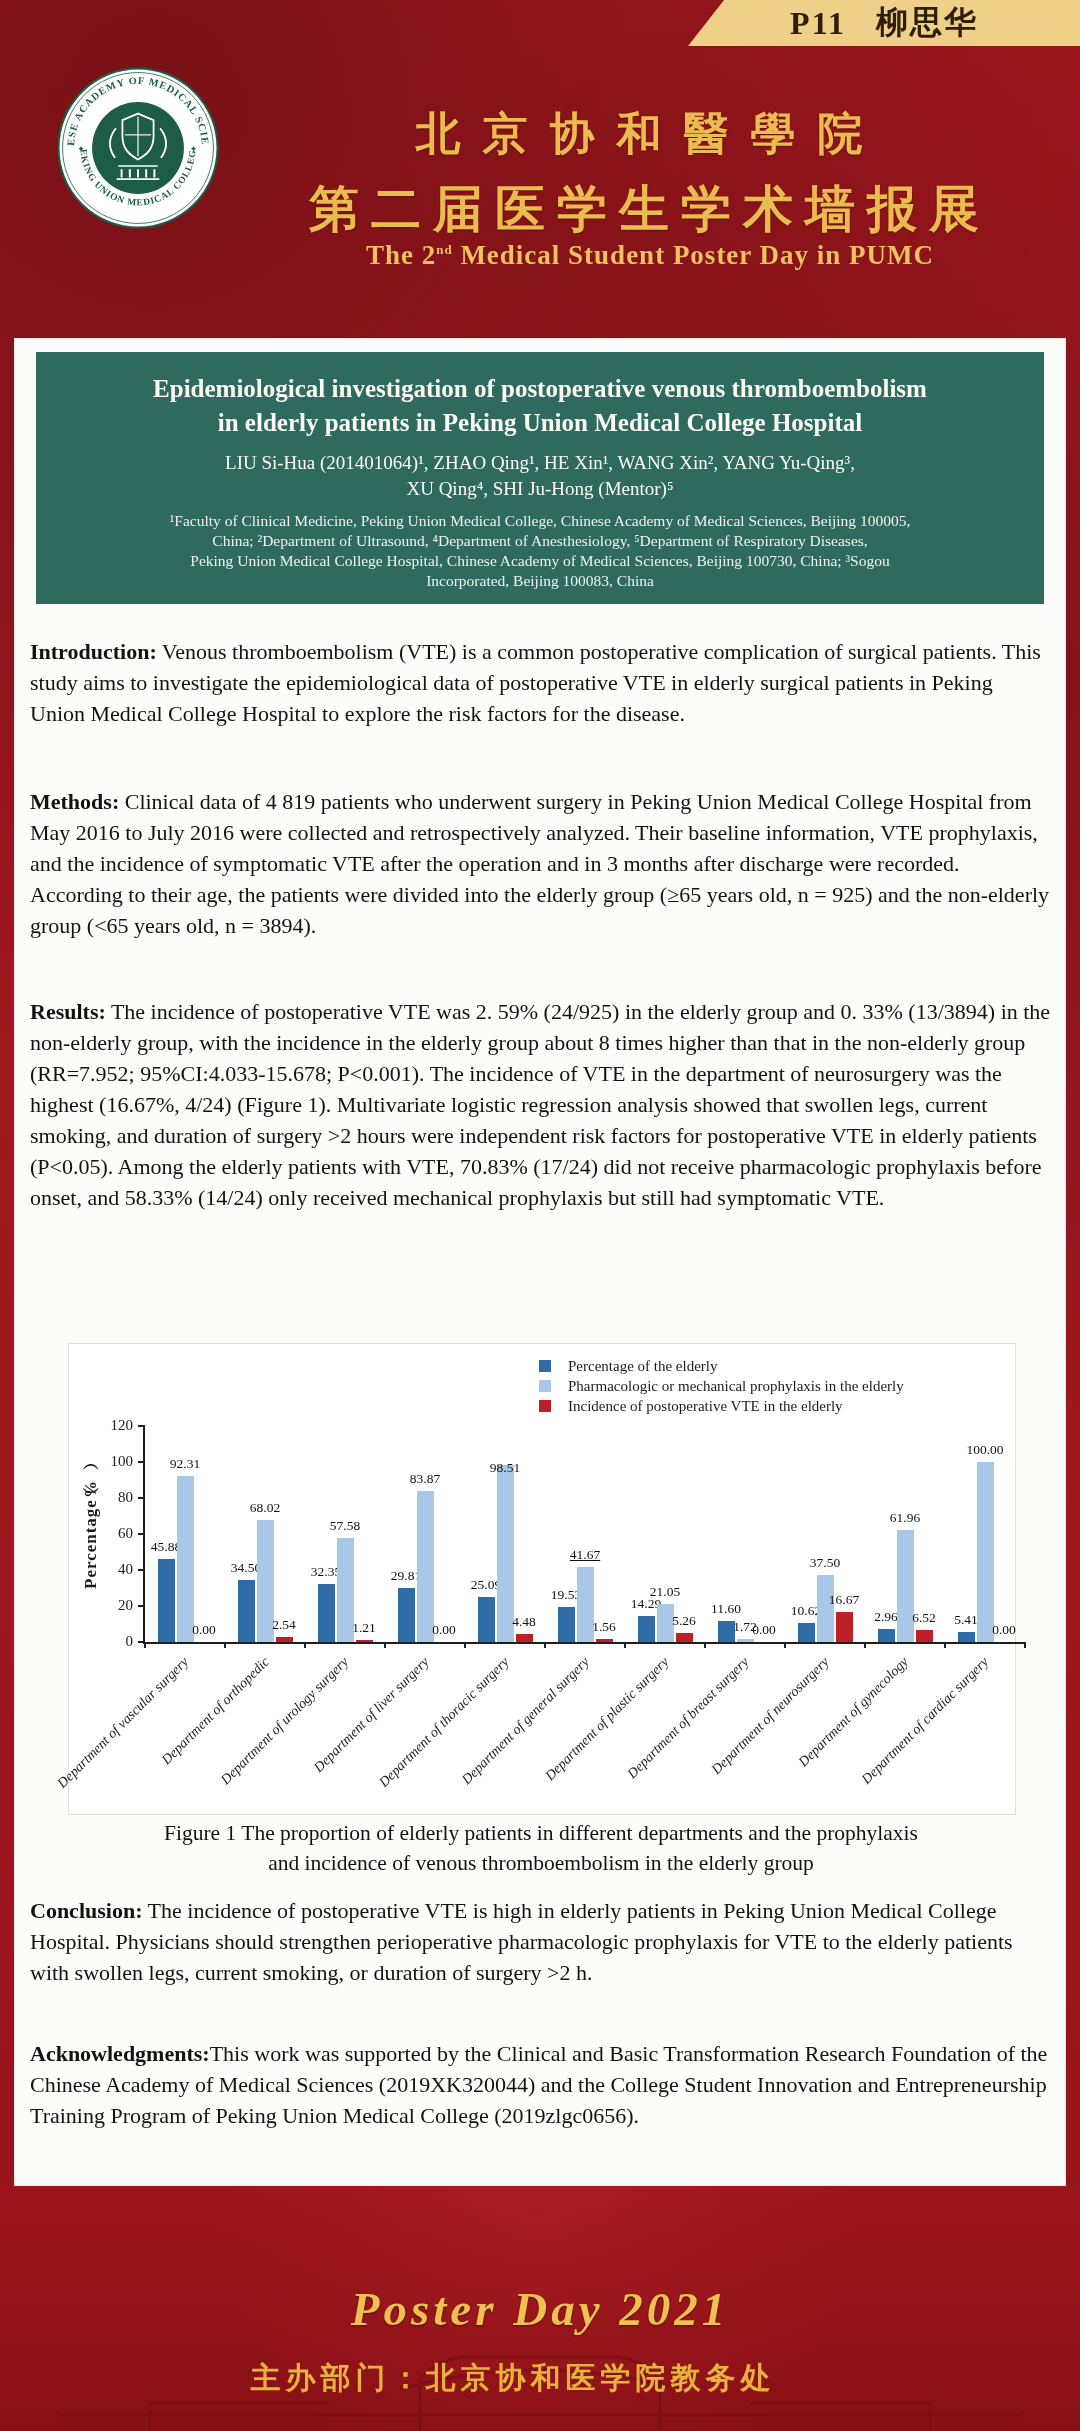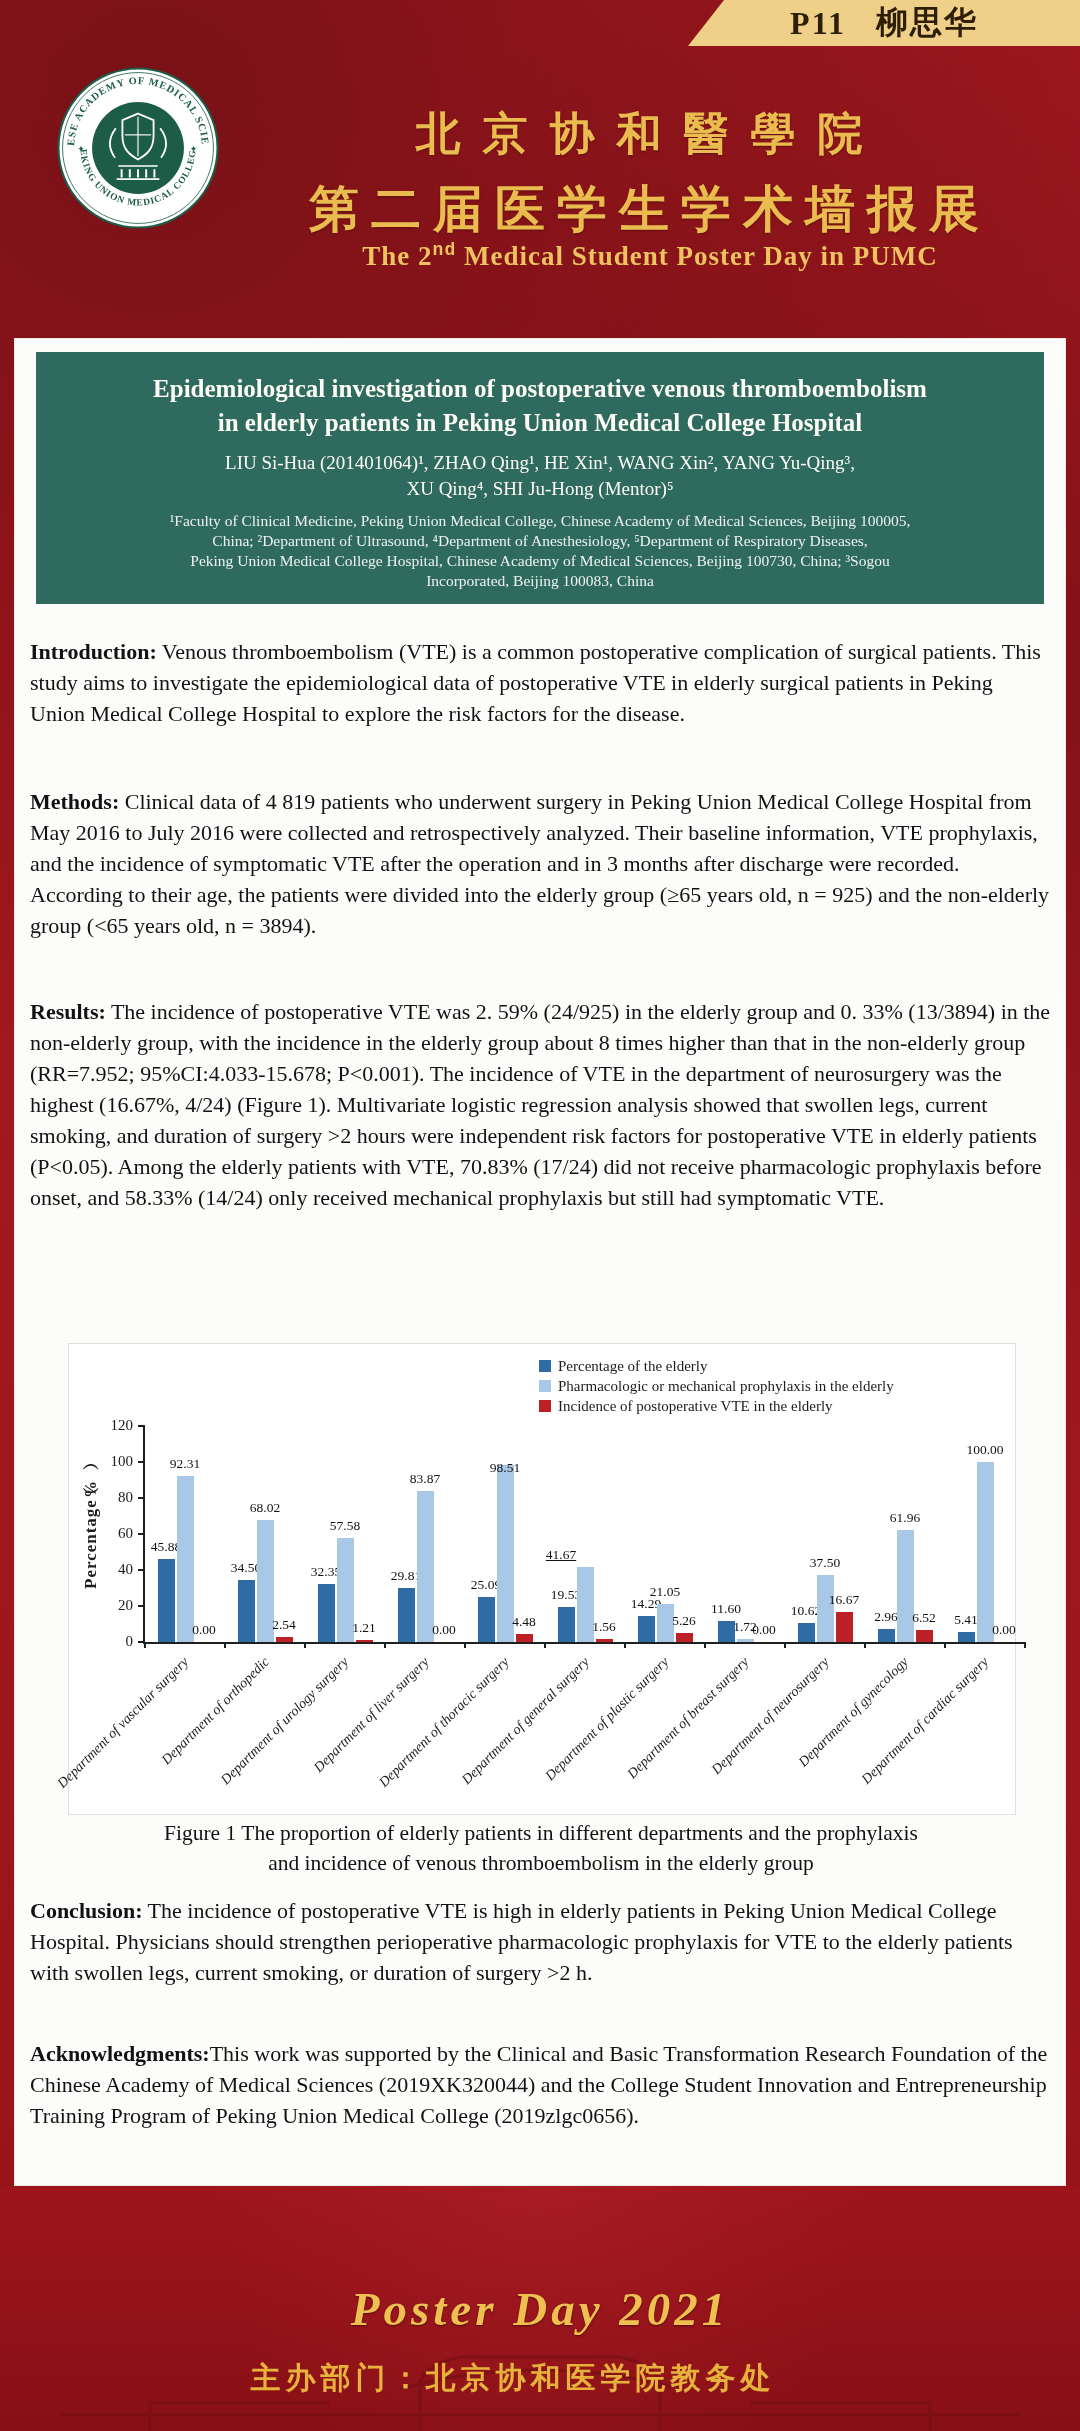--- a/index.html
+++ b/index.html
@@ -14,41 +14,41 @@
   .badge{position:absolute;top:0;right:0;width:392px;height:46px;background:#efd089;
     clip-path:polygon(36px 0,100% 0,100% 100%,0 100%);
     display:flex;align-items:center;justify-content:center;gap:30px;
     color:#2e1e06;font-weight:bold;font-size:32px;letter-spacing:2px;}
   
   .logo{position:absolute;left:56px;top:66px;width:164px;height:164px;}
   .hline{position:absolute;left:235px;right:15px;text-align:center;color:#eabb4e;}
   .hline1{top:104px;font-size:45px;font-weight:bold;letter-spacing:22px;text-shadow:0 1px 2px rgba(60,10,0,.5);}
   .hline2{top:176px;font-size:50px;font-weight:bold;letter-spacing:12px;text-shadow:0 1px 2px rgba(60,10,0,.5);}
   .heng{top:240px;font-size:27px;font-weight:bold;color:#eec25e;letter-spacing:1px;}
-  .heng sup{font-size:18px;vertical-align:super;font-family:Liberation Mono, monospace;}
+  .heng sup{font-size:13px;vertical-align:super;}
   
   .paper{position:absolute;left:14px;top:338px;width:1052px;height:1848px;background:#fcfcfa;
     box-shadow:inset 0 0 0 1px #e9e9e6;}
   .title-block{position:absolute;left:22px;top:14px;width:1008px;height:252px;background:#2f6a5e;
     color:#fdfdf6;text-align:center;}
   .tb-title{padding-top:20px;font-size:25px;font-weight:bold;line-height:34px;}
   .tb-authors{margin-top:10px;font-size:19px;line-height:26px;}
   .tb-affil{margin-top:9px;font-size:15.5px;line-height:20px;color:#eef3ef;}
   .para{position:absolute;left:16px;width:1022px;font-size:22px;line-height:31px;color:#121212;text-align:left;}
   .para b{font-weight:bold;}
   .p-intro{top:298px;}
   .p-methods{top:448px;}
   .p-results{top:658px;}
   .p-conclusion{top:1557px;}
   .p-ack{top:1700px;}
   
   .chart-box{position:absolute;left:54px;top:1005px;width:946px;height:470px;background:#fff;
     border:1px solid #e0e0de;}
   .legend{position:absolute;left:470px;top:12px;font-size:15px;color:#1c1c1c;}
-  .legend-row{display:flex;align-items:center;gap:7px;line-height:20px;}
+  .legend-row{display:flex;align-items:center;gap:17px;line-height:20px;}
   .swatch{width:12px;height:12px;display:inline-block;flex:0 0 12px;}
   .plot{position:absolute;left:74px;top:82px;width:880px;height:216px;
     border-left:2px solid #1f1f1f;border-bottom:2px solid #1f1f1f;}
   .ytitle{position:absolute;left:-66px;top:-20px;height:256px;width:22px;display:flex;align-items:center;justify-content:center;
     writing-mode:vertical-rl;transform:rotate(180deg);font-size:17px;font-weight:bold;color:#1c1c1c;letter-spacing:1px;}
   .ytick-label{position:absolute;left:-52px;width:40px;text-align:right;font-size:15px;color:#1c1c1c;}
   .ytick-mark{position:absolute;left:-7px;width:7px;height:1.5px;background:#1f1f1f;}
   .xtick-mark{position:absolute;width:1.5px;height:6px;background:#1f1f1f;}
   .bar{position:absolute;bottom:0;}
   .bar-label{position:absolute;transform:translateX(-50%);font-size:13.5px;color:#111;white-space:nowrap;}
@@ -204,21 +204,21 @@
           <div class="bar" style="left: 332.5px; width: 17px; height: 45.162px; background: rgb(47, 107, 165);"></div>
           <div class="bar-label" style="left: 341px; bottom: 49.162px;">25.09</div>
           <div class="bar" style="left: 351.5px; width: 17px; height: 177.318px; background: rgb(169, 199, 230);"></div>
           <div class="bar-label" style="left: 360px; bottom: 166px; text-align: center;">98.51</div>
           <div class="bar" style="left: 370.5px; width: 17px; height: 8.064px; background: rgb(189, 32, 38);"></div>
           <div class="bar-label" style="left: 379px; bottom: 12.064px; text-align: center;">4.48</div>
           <div class="xlabel" style="right: 444px; top: 228px;">Department of general surgery</div>
           <div class="bar" style="left: 412.5px; width: 17px; height: 35.154px; background: rgb(47, 107, 165);"></div>
           <div class="bar-label" style="left: 421px; bottom: 39.154px;">19.53</div>
           <div class="bar" style="left: 431.5px; width: 17px; height: 75.006px; background: rgb(169, 199, 230);"></div>
-          <div class="bar-label" style="left: 416px; bottom: 79.006px; text-decoration: underline;">41.67</div>
+          <div class="bar-label" style="left: 440px; bottom: 79.006px; text-decoration: underline;">41.67</div>
           <div class="bar" style="left: 450.5px; width: 17px; height: 2.808px; background: rgb(189, 32, 38);"></div>
           <div class="bar-label" style="left: 459px; bottom: 6.808px;">1.56</div>
           <div class="xlabel" style="right: 364px; top: 228px;">Department of plastic surgery</div>
           <div class="bar" style="left: 492.5px; width: 17px; height: 25.722px; background: rgb(47, 107, 165);"></div>
           <div class="bar-label" style="left: 501px; bottom: 29.722px;">14.29</div>
           <div class="bar" style="left: 511.5px; width: 17px; height: 37.89px; background: rgb(169, 199, 230);"></div>
           <div class="bar-label" style="left: 520px; bottom: 41.89px;">21.05</div>
           <div class="bar" style="left: 530.5px; width: 17px; height: 9.468px; background: rgb(189, 32, 38);"></div>
           <div class="bar-label" style="left: 539px; bottom: 13.468px;">5.26</div>
           <div class="xlabel" style="right: 284px; top: 228px;">Department of breast surgery</div>

